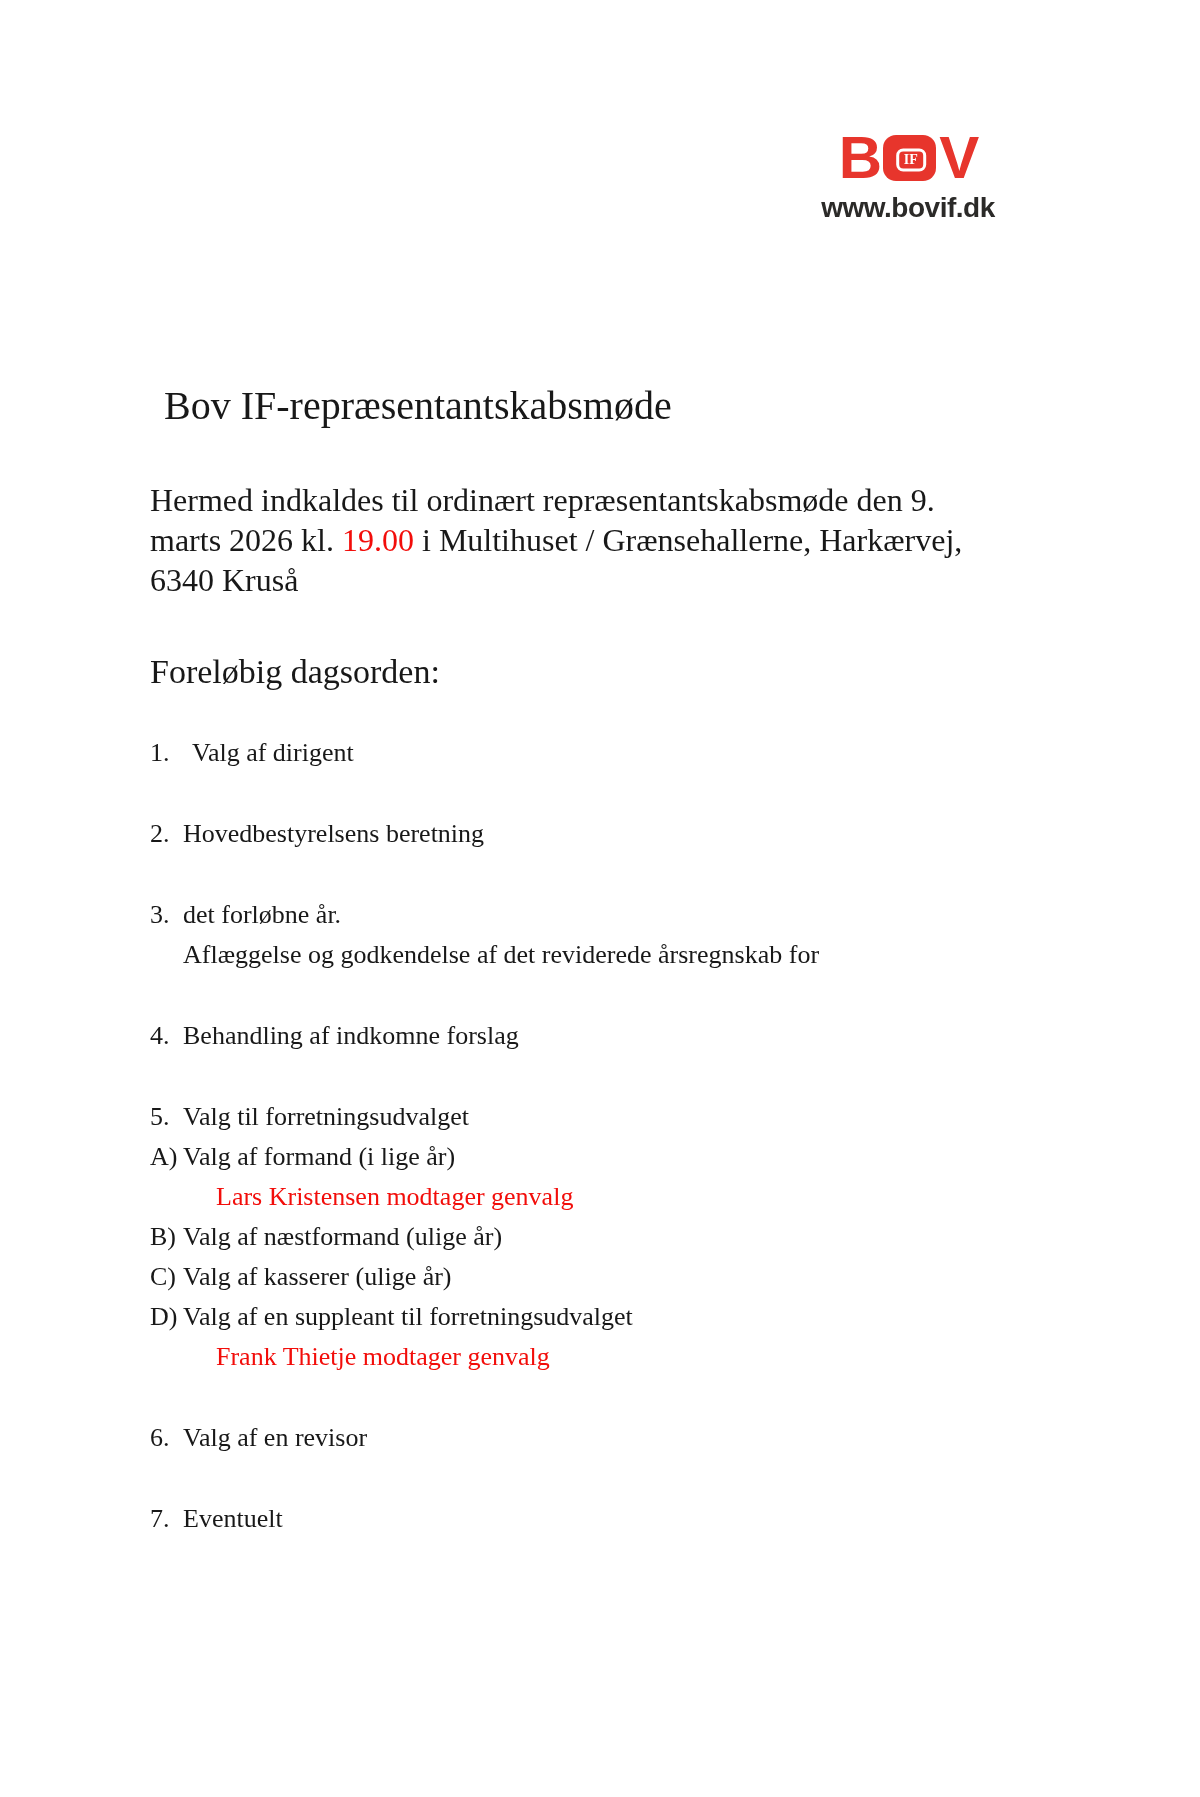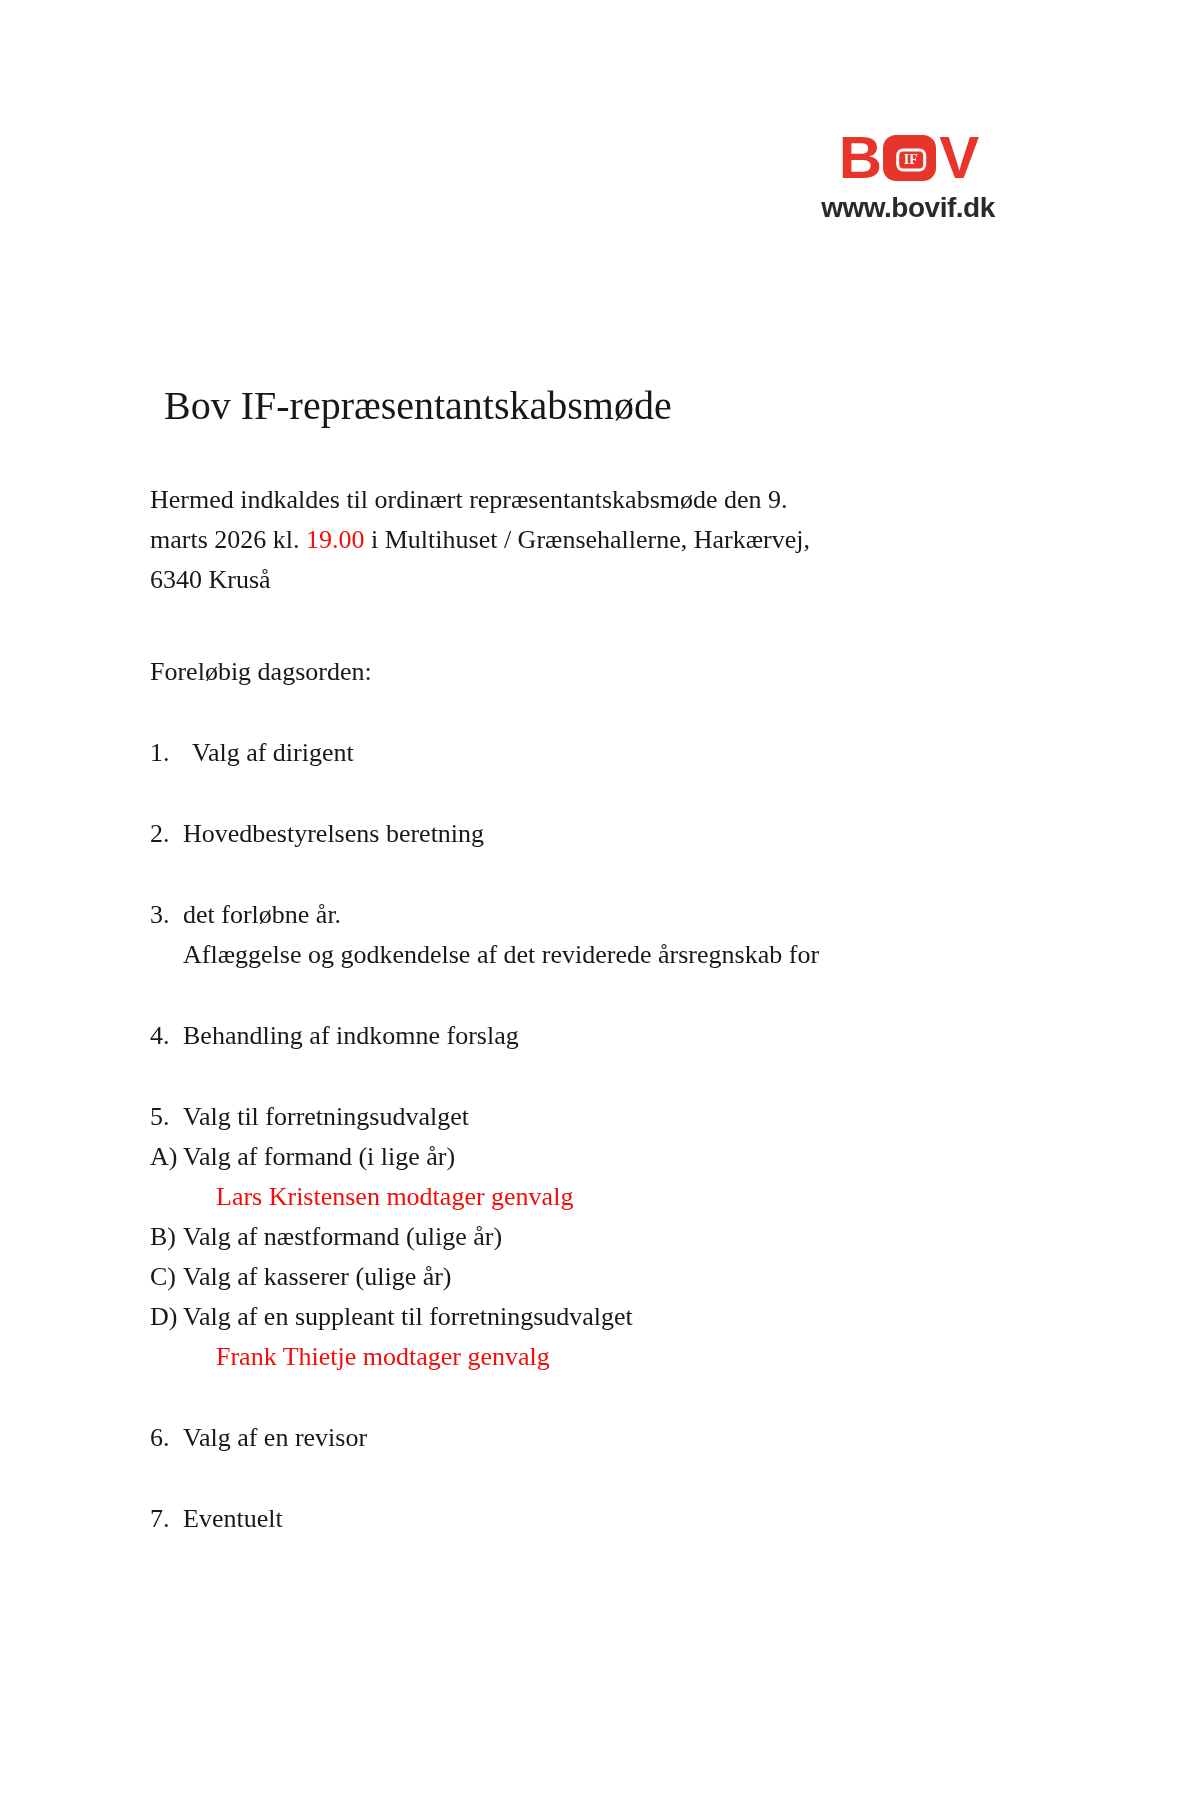--- a/index.html
+++ b/index.html
@@ -62,27 +62,27 @@
     top:368px;left:150px;right:150px;
   }
   .doc-title{
     font-size:40px;
     line-height:48px;
     font-weight:400;
     margin:14px;
   }
   .intro{
     margin-top:50px;
-    font-size:26px;
+    font-size:32px;
     line-height:40px;
   }
   .red{color:#f20d0a;}
   .agenda-heading{
     margin-top:52px;
-    font-size:26px;
+    font-size:34px;
     line-height:40px;
   }
   .agenda{margin-top:0;}
   .line{
     display:flex;
     font-size:26px;
     line-height:40px;
   }
   .para-gap{margin-top:41px;}
   .marker{flex:none;width:33px;}

